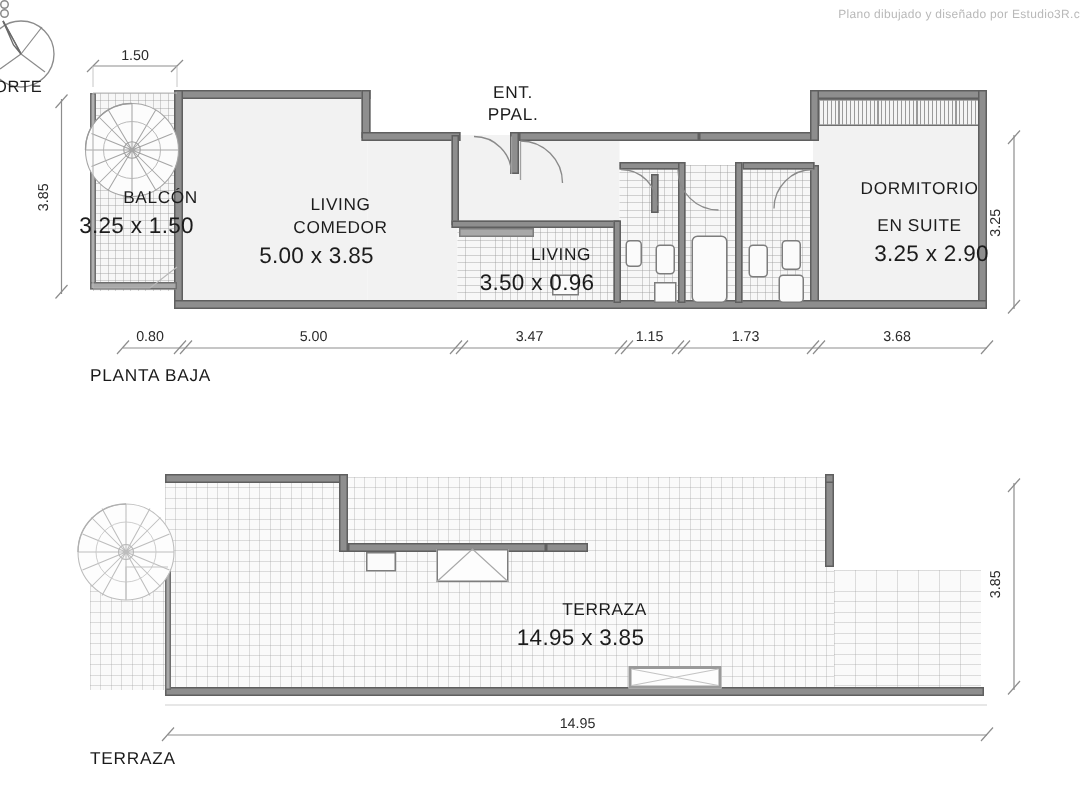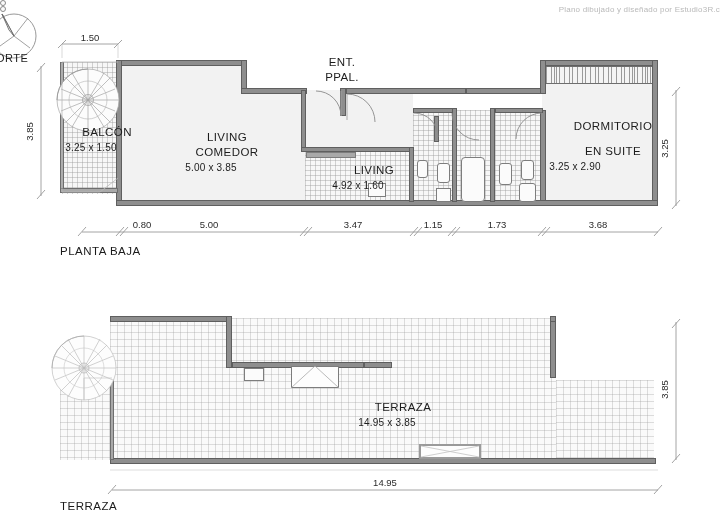--- a/index.html
+++ b/index.html
@@ -11,21 +11,21 @@
   #stage {
     position: relative;
     width: 720px; height: 532px;
     overflow: hidden;
     background: #ffffff;
   }
 
   
   .txt { position: absolute; color: #1c1c1c; white-space: nowrap; }
   .room-name { font-size: 11.5px; letter-spacing: .4px; text-align: center; padding-left: 32px; }
-  .room-dim  { font-size: 10px;   letter-spacing: .2px; }
+  .room-dim  { font-size: 15px;   letter-spacing: .2px; }
   .plan-label{ font-size: 11.5px; letter-spacing: .5px; color: #1a1a1a; }
   .dim-txt   { font-size: 9.5px;  color: #2b2b2b; text-align: center; }
   .dim-txt-v { font-size: 9.5px;  color: #2b2b2b;
                transform-origin: 50% 50%; transform: rotate(-90deg); }
   .center { transform: translateX(-50%); }
 
   
   #watermark {
     position: absolute; top: 5px; right: 0px;
     font-size: 8px; color: #b9b9b9; letter-spacing: .2px;
@@ -306,27 +306,27 @@
   <div class="txt room-dim center" style="left:91px; top:142px;">3.25 x 1.50</div>
 
   <div class="txt room-name center" style="left:211px; top:131px;text-align:right;">LIVING</div>
   <div class="txt room-name center" style="left:211px; top:146px;">COMEDOR</div>
   <div class="txt room-dim center" style="left:211px; top:162px;">5.00 x 3.85</div>
 
   <div class="txt room-name center" style="left:326px; top:56px;">ENT.</div>
   <div class="txt room-name center" style="left:326px; top:71px;">PPAL.</div>
 
   <div class="txt room-name center" style="left:358px; top:164px;">LIVING</div>
-  <div class="txt room-dim center" style="left:358px; top:180px;">4.92 x 1.60</div>
+  <div class="txt room-dim center" style="left:358px; top:180px;">3.50 x 0.96</div>
 
   <div class="txt room-name center" style="left:597px; top:120px;">DORMITORIO</div>
   <div class="txt room-name center" style="left:597px; top:145px;">EN SUITE</div>
-  <div class="txt room-dim center" style="left:575px; top:161px;">3.25 x 2.90</div>
-
-  <div class="txt dim-txt center" style="left:100px; top:219px;margin-left:42px;">0.80</div>
+  <div class="txt room-dim center" style="left:621px; top:161px;">3.25 x 2.90</div>
+
+  <div class="txt dim-txt center" style="left:100px; top:219px;">0.80</div>
   <div class="txt dim-txt center" style="left:209px; top:219px;">5.00</div>
   <div class="txt dim-txt center" style="left:353px; top:219px;">3.47</div>
   <div class="txt dim-txt center" style="left:433px; top:219px;">1.15</div>
   <div class="txt dim-txt center" style="left:497px; top:219px;">1.73</div>
   <div class="txt dim-txt center" style="left:598px; top:219px;">3.68</div>
 
   <div class="txt plan-label" style="left:60px; top:245px;">PLANTA BAJA</div>
 
   <div class="txt room-name center" style="left:387px; top:401px;">TERRAZA</div>
   <div class="txt room-dim center" style="left:387px; top:417px;">14.95 x 3.85</div>

